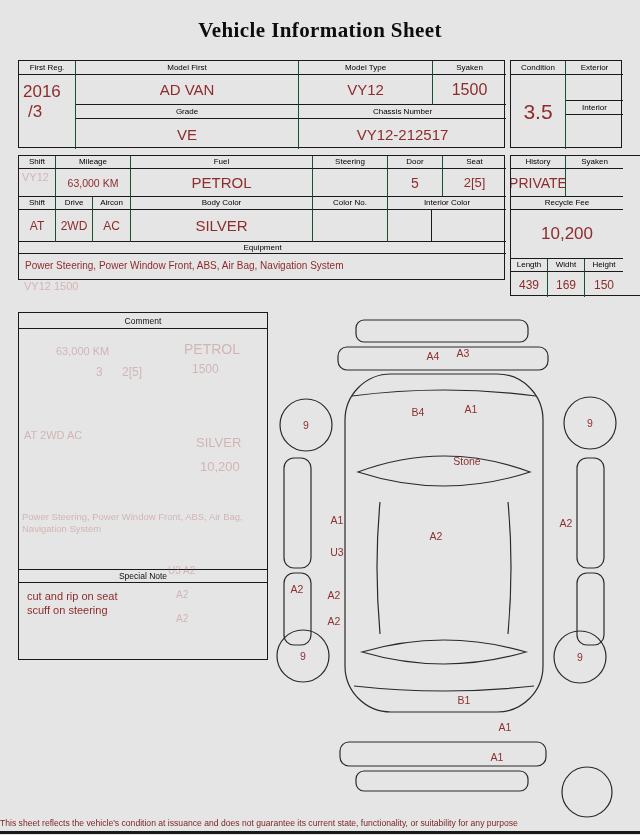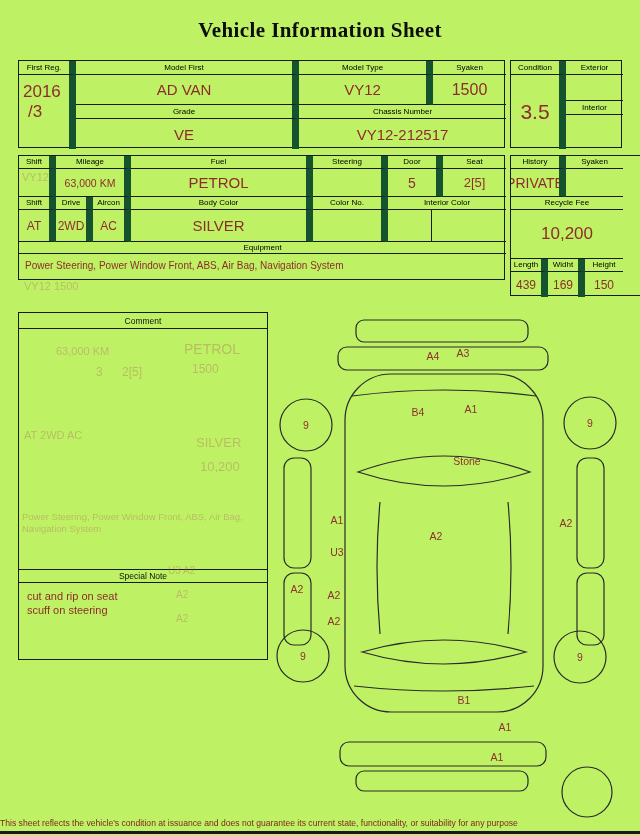--- a/index.html
+++ b/index.html
@@ -1,22 +1,22 @@
 <!DOCTYPE html>
 <html><head>
 <meta charset="utf-8">
 <style>
   *{margin:0;padding:0;box-sizing:border-box}
   html,body{background:#fff}
-  #page{position:relative;width:640px;height:835px;background:#bef264;overflow:hidden;
+  #page{position:relative;width:640px;height:835px;background:#e5e5e5;overflow:hidden;
         font-family:"Liberation Sans",sans-serif;color:#111}
   .abs{position:absolute}
   .box{position:absolute;border:1px solid #1a1a1a}
   .cell{position:absolute;display:flex;align-items:center;justify-content:center;text-align:center;overflow:hidden}
-  .br{border-right:7px solid #14532d}
+  .br{border-right:1px solid #14532d}
   .bb{border-bottom:1px solid #1a1a1a}
   .bt{border-top:1px solid #1a1a1a}
   .hdr{font-size:8px;color:#000;line-height:1}
   .red{color:#8e2c2c}
   .title{position:absolute;top:18px;left:0;width:100%;text-align:center;
          font-family:"Liberation Serif",serif;font-size:21px;font-weight:600;letter-spacing:.4px;color:#0d0d0d}
   .ghost{position:absolute;color:#b06060;opacity:.36;white-space:nowrap;line-height:1}
   .footer{position:absolute;top:818px;left:0;width:100%;text-align:left;font-size:8.6px;color:#7c1f1f}
   .botbar{position:absolute;left:0;top:831px;width:640px;height:3px;background:#1a1a1a}
   svg.diagram{position:absolute;left:0;top:0;width:640px;height:835px;pointer-events:none}

